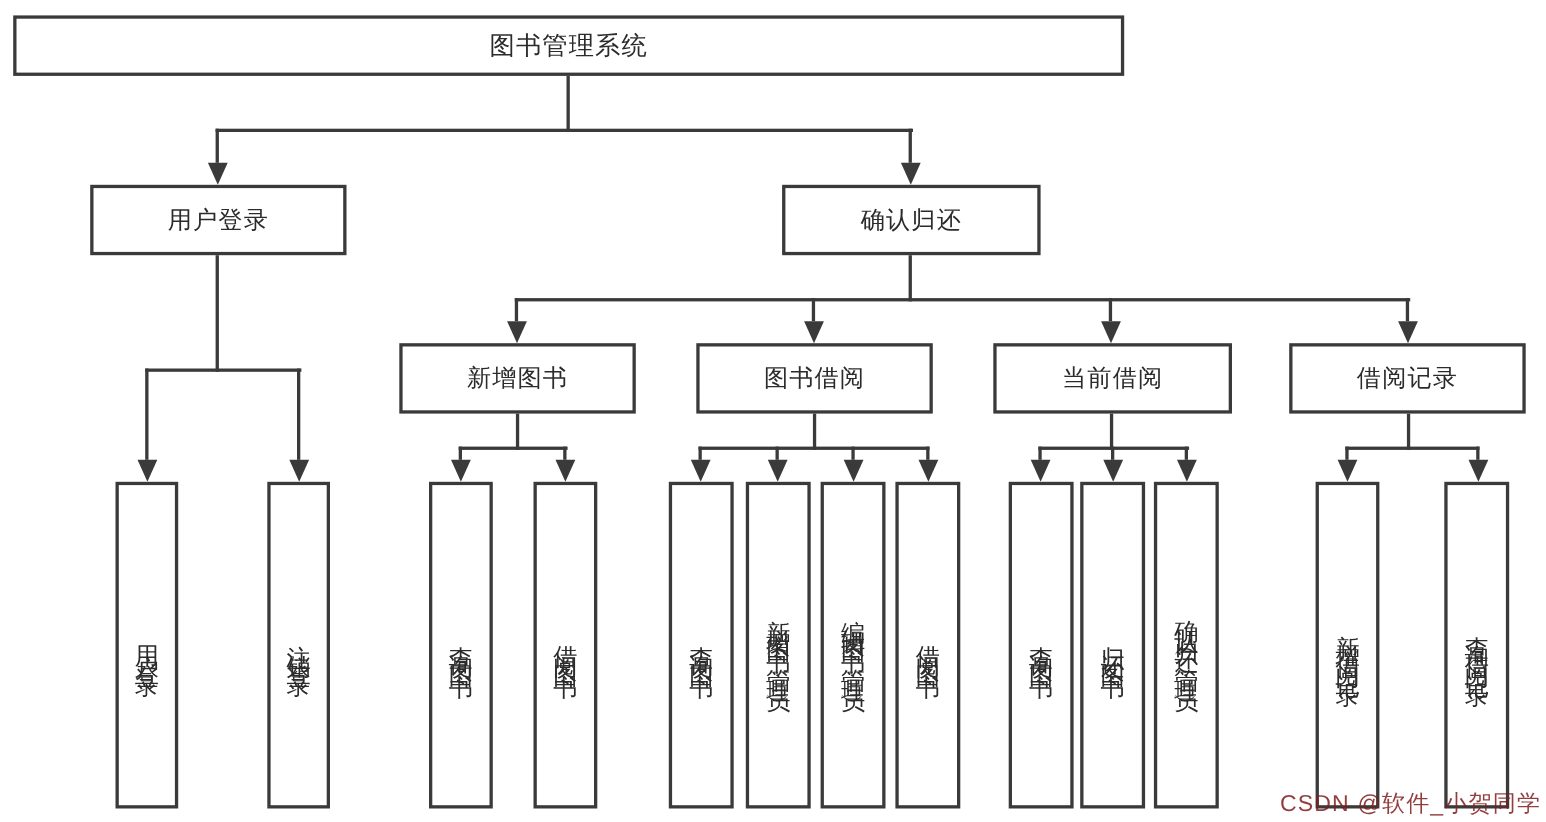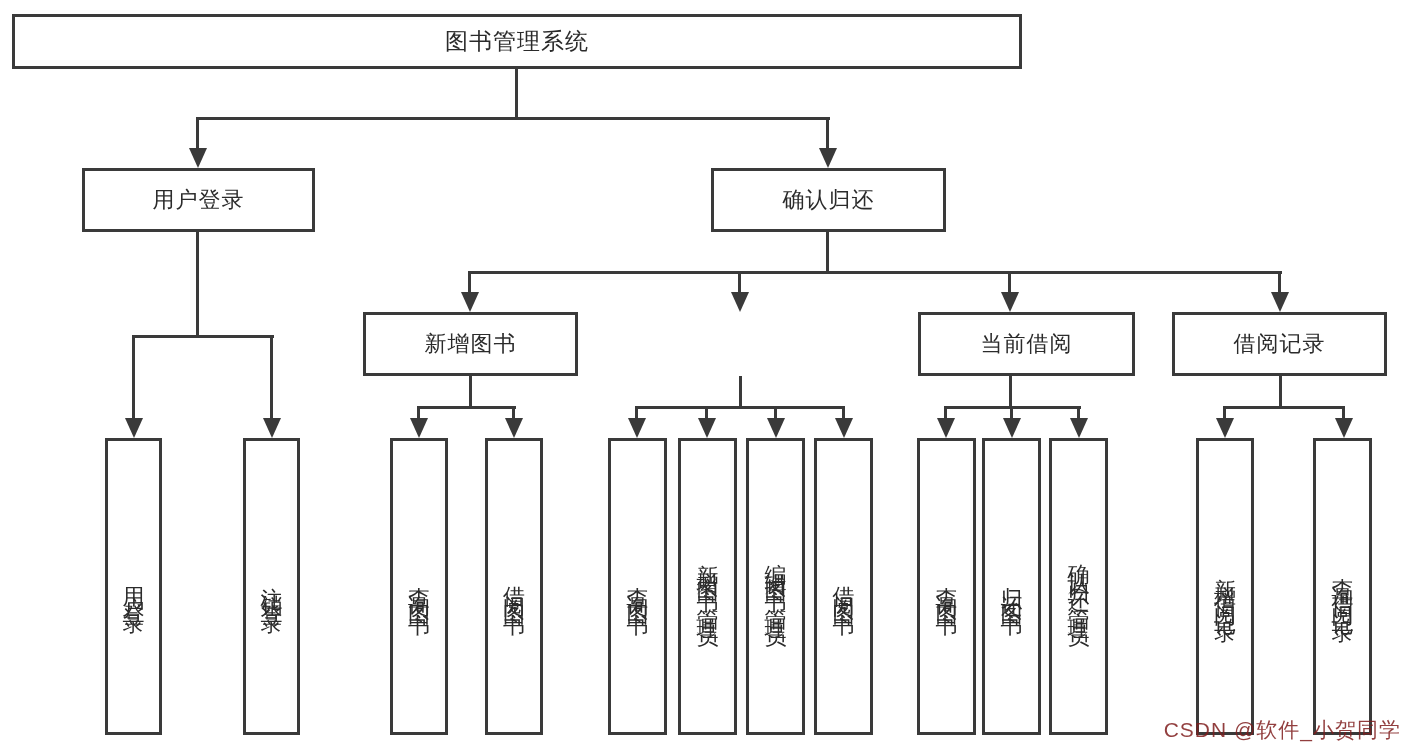--- a/index.html
+++ b/index.html
@@ -60,21 +60,24 @@
   <div class="vline" style="left:826px;top:232px;height:42px;"></div>
   <div class="hline" style="left:468px;top:271px;width:814px;"></div>
   <div class="arrow" style="left:468px;top:271px;height:21px;"></div>
   <div class="arrow" style="left:738px;top:271px;height:21px;"></div>
   <div class="arrow" style="left:1008px;top:271px;height:21px;"></div>
   <div class="arrow" style="left:1278px;top:271px;height:21px;"></div>
 
   <div class="box" style="left:363px;top:312px;width:215px;height:64px;">
     <span class="hlabel">新增图书</span>
   </div>
-  <div class="box" style="left:903px;top:312px;width:217px;height:64px;margin-left:15px;">
+  <div class="box" style="left:633px;top:312px;width:215px;height:64px;">
+    <span class="hlabel">图书借阅</span>
+  </div>
+  <div class="box" style="left:903px;top:312px;width:217px;height:64px;">
     <span class="hlabel">当前借阅</span>
   </div>
   <div class="box" style="left:1172px;top:312px;width:215px;height:64px;">
     <span class="hlabel">借阅记录</span>
   </div>
 
   <div class="vline" style="left:469px;top:376px;height:33px;"></div>
   <div class="hline" style="left:417px;top:406px;width:99px;"></div>
   <div class="arrow" style="left:417px;top:406px;height:12px;"></div>
   <div class="arrow" style="left:512px;top:406px;height:12px;"></div>

